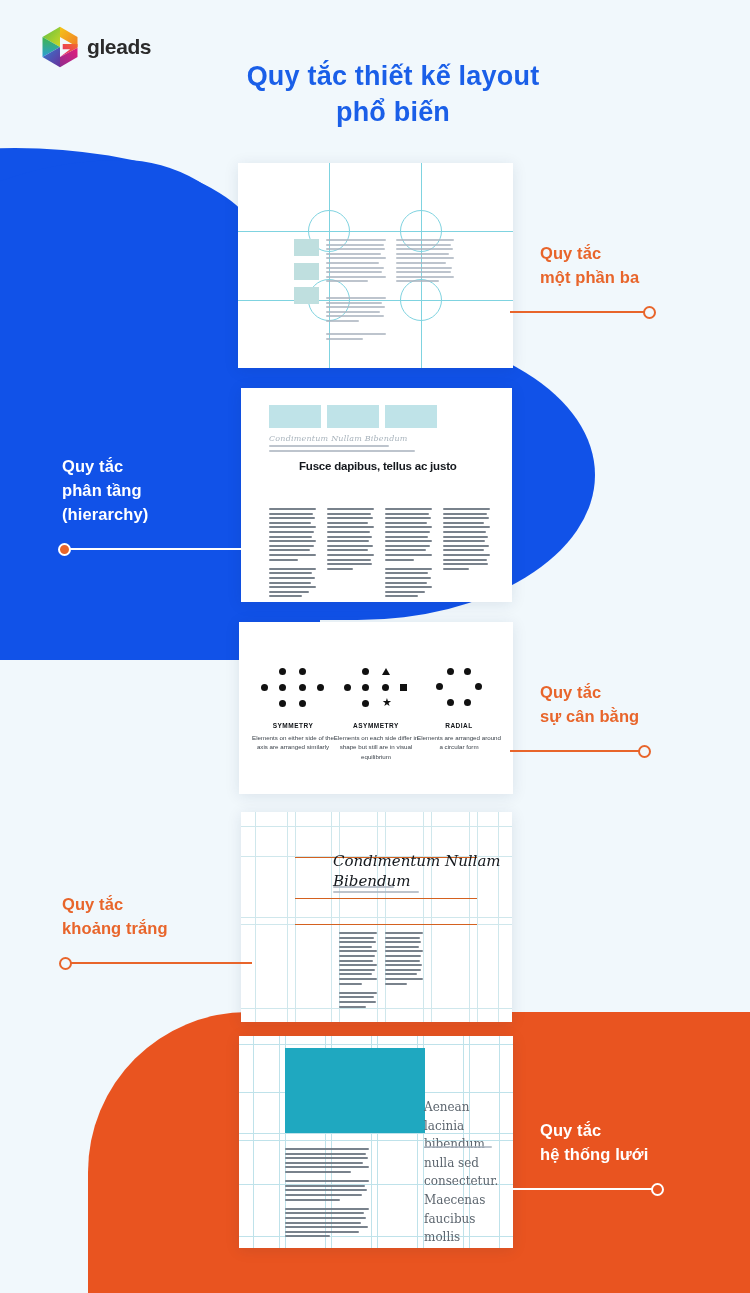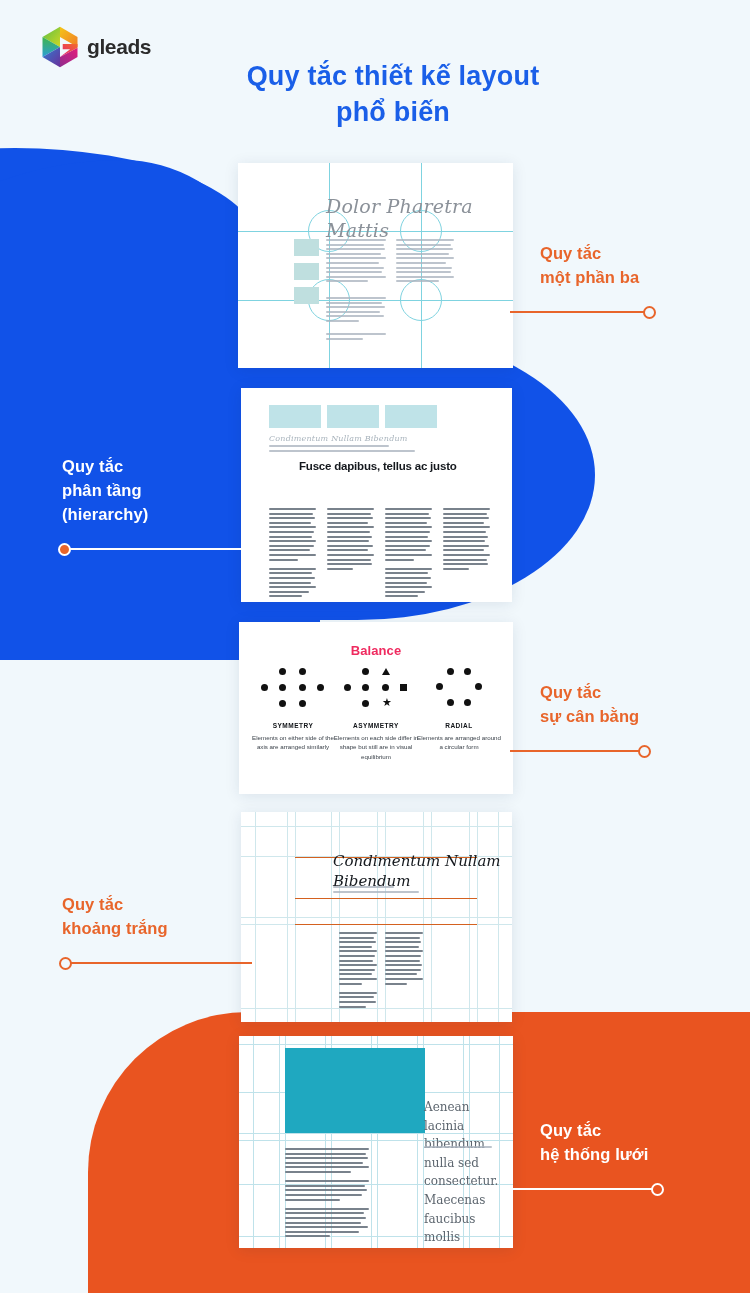--- a/index.html
+++ b/index.html
@@ -220,21 +220,20 @@
   <div class="card" id="card-thirds">
     <div class="gline v" style="left:91px"></div>
     <div class="gline v" style="left:183px"></div>
     <div class="gline h" style="top:68px"></div>
     <div class="gline h" style="top:137px"></div>
     <div class="gcircle" style="left:70px; top:47px"></div>
     <div class="gcircle" style="left:162px; top:47px"></div>
     <div class="gcircle" style="left:70px; top:116px"></div>
     <div class="gcircle" style="left:162px; top:116px"></div>
 
-    <div class="heading">Dolor Pharetra Mattis</div>
 
     <div class="swatch" style="top:76px"></div>
     <div class="swatch" style="top:100px"></div>
     <div class="swatch" style="top:124px"></div>
 
     <div class="ftxt" style="left:88px; top:76px; width:60px">
       <i style="width:100%"></i>
         <i style="width:96%"></i>
         <i style="width:99%"></i>
         <i style="width:92%"></i>
@@ -356,21 +355,20 @@
       <i style="width:98%"></i>
         <i style="width:87%"></i>
         <i style="width:100%"></i>
         <i style="width:93%"></i>
       <i style="width:95%"></i>
         <i style="width:55%"></i>
     </div>
   </div>
 
   <div class="card" id="card-balance">
-    <div class="bal-title">Balance</div>
 
     <div class="bal-col" style="left:10px">
       <div class="dotgrid" style="width:64px">
         <span style="left:18px; top:0"></span>
           <span style="left:38px; top:0"></span>
         <span style="left:0px; top:16px"></span>
           <span style="left:18px; top:16px"></span>
         <span style="left:38px; top:16px"></span>
           <span style="left:56px; top:16px"></span>
         <span style="left:18px; top:32px"></span>

